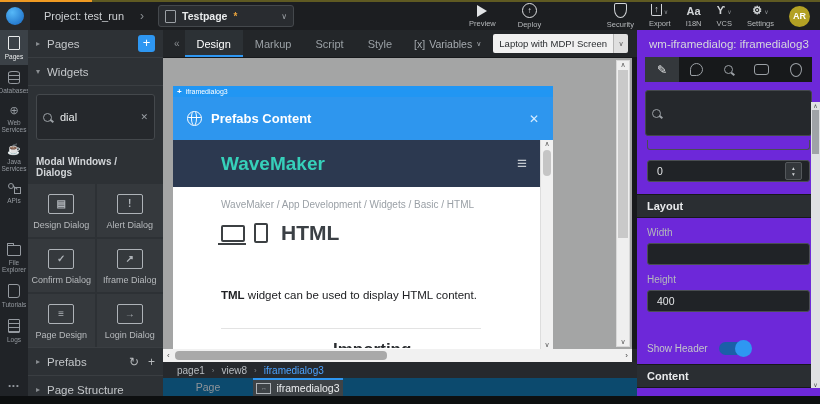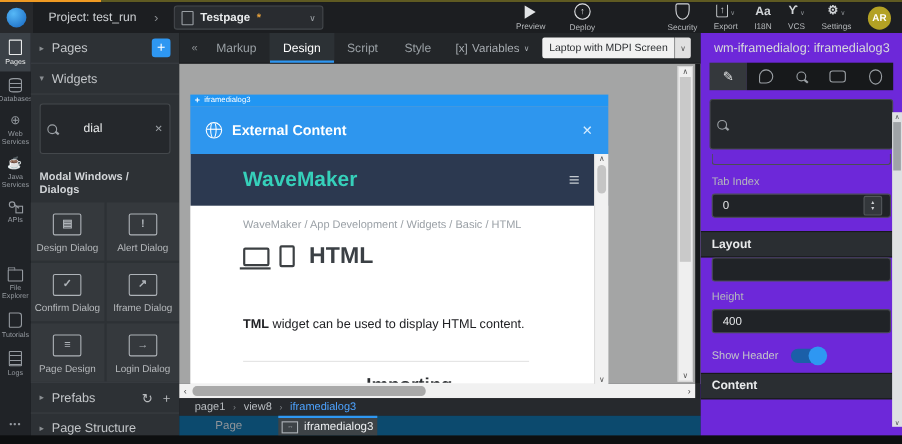--- a/index.html
+++ b/index.html
@@ -44,21 +44,21 @@
   .ri-book{width:10px;height:12px;border:1px solid currentColor;border-radius:1px 3px 3px 1px}
   .ri-log{width:10px;height:12px;border:1px solid currentColor;border-radius:1px;background:repeating-linear-gradient(180deg,transparent 0 3px,currentColor 3px 4px)}
   .rail-spacer{flex:1}
   .rail-more{text-align:center;color:#959aa0;font-size:8px;letter-spacing:1px;padding:6px 0}
   
   .lpanel{position:absolute;top:30px;left:28px;width:135px;bottom:8px;background:#2d3135;display:flex;flex-direction:column;border-right:1px solid #17191b}
   .sect-row{display:flex;align-items:center;height:27px;min-height:27px;padding:0 8px;font-size:11.5px;color:#c3c6c9;border-bottom:1px solid #3a3e42;gap:7px}
   .tri{color:#8a8e92;font-size:8px}
   .plusbtn{margin-left:auto;width:17px;height:17px;background:#2e97f2;border-radius:3px;color:#fff;font-size:13px;line-height:16px;text-align:center}
   .searchwrap{padding:8px}
-  .search-box{display:flex;align-items:center;height:20px;background:#25282c;border:1px solid #44484c;border-radius:3px;padding:12px 6px;gap:22px}
+  .search-box{display:flex;align-items:center;height:20px;background:#25282c;border:1px solid #44484c;border-radius:3px;padding:12px 6px;gap:6px}
   .mag{width:7px;height:7px;border:1.5px solid #9ba0a5;border-radius:50%;position:relative;flex:none}
   .mag::after{content:"";position:absolute;width:4px;height:1.5px;background:#9ba0a5;right:-3px;bottom:-1px;transform:rotate(40deg)}
   .search-box input{flex:1;min-width:0;background:transparent;border:none;outline:none;color:#e9ebec;font-size:11px;font-family:"Liberation Sans",sans-serif}
   .clr{color:#9ba0a5;font-size:9px}
   .group-title{padding:8px 8px 6px;font-size:10px;font-weight:bold;color:#d2d5d8}
   .wgrid{display:grid;grid-template-columns:1fr 1fr;gap:2px}
   .wcell{background:#35393d;display:flex;flex-direction:column;align-items:center;gap:6px;padding:10px 2px 7px}
   .wicon{width:24px;height:18px;border:1.5px solid #aeb3b8;border-radius:2px;display:flex;align-items:center;justify-content:center;color:#aeb3b8;font-size:10px;font-weight:bold;line-height:10px}
   .wlabel{font-size:9px;color:#b7babd}
   .lspacer{flex:1}
@@ -133,21 +133,21 @@
   .devico{width:13px;height:9px;border:1.5px solid currentColor;border-radius:3px}
   .oico{width:10px;height:12px;border:1.5px solid currentColor;border-radius:50%/45% 45% 55% 55%}
   .rsearchwrap{margin:8px 8px 4px}
   .rfields{flex:1;overflow:hidden;padding:0 10px;position:relative}
   .partial{height:9px;border:1px solid #4a4e52;border-top:none;border-radius:0 0 3px 3px;margin-bottom:10px}
   .sect-h{font-weight:bold;font-size:11px;color:#e9ebec;padding:5px 10px;border-top:1px solid #17191b;border-bottom:1px solid #17191b;margin:0 -10px;background:#2a2e32}
   .flabel{font-size:10px;color:#b4b8bc;margin:9px 0 5px}
   .finput{height:20px;background:#202327;border:1px solid #4a4e52;border-radius:3px;display:flex;align-items:center;padding:0 7px;font-size:10.5px;color:#e4e6e8}
   .finput input{flex:1;min-width:0;background:transparent;border:none;outline:none;color:#e4e6e8;font-size:10.5px;font-family:"Liberation Sans",sans-serif}
   .spin{margin-left:4px;width:15px;height:16px;background:#33373b;border:1px solid #54585c;border-radius:2px;display:flex;flex-direction:column;align-items:center;justify-content:center;color:#cfd2d5;font-size:5.5px;line-height:6px}
-  .trow{display:flex;align-items:center;margin:14px 0 9px}
+  .trow{display:flex;align-items:center;margin:30px 0 9px}
   .tlabel{font-size:10px;color:#c3c6c9;width:72px}
   .tgl{width:32px;height:13px;border-radius:7px;position:relative}
   .tgl.on{background:#1b5fa8}.tgl.on .knob{position:absolute;right:-1px;top:-2px;width:17px;height:17px;border-radius:50%;background:#2e97f2}
   .rsb{position:absolute;right:0;top:72px;bottom:8px;width:9px;background:#dfe1e3;display:flex;flex-direction:column;align-items:center;font-size:6px;color:#4a4e52}
   .rsb .thumb{width:7px;height:44px;background:#9fa3a7;margin-top:1px}
   .rsb .sp{flex:1}
   .bottomstrip{position:absolute;left:0;right:0;bottom:0;height:8px;background:#0d0f10}
 </style>
 </head>
 <body>
@@ -305,22 +305,22 @@
   </div>
   <div class="sect-row" style="border-bottom:none">
     <span class="tri">▸</span>
     <span>Page Structure</span>
   </div>
 </div>
 
 <div class="center">
   <div class="toolbar">
     <span class="collapse">«</span>
+    <span class="ctab active">Design</span>
     <span class="ctab">Markup</span>
-    <span class="ctab active">Design</span>
     <span class="ctab">Script</span>
     <span class="ctab">Style</span>
     <span class="vars">
       <span>[x]</span>
       <span>Variables</span>
       <span style="font-size:7px">∨</span>
     </span>
     <span class="devsel">
       <span class="dev-main">Laptop with MDPI Screen</span>
       <span class="dev-caret">∨</span>
@@ -334,21 +334,21 @@
   </div>
 
   <div class="canvas">
     <div class="page">
       <div class="wtag">
         <span class="mv">+</span>
         <span>iframedialog3</span>
       </div>
       <div class="dheader">
         <span class="globe"></span>
-        <span class="dtitle">External Content</span>
+        <span class="dtitle">Prefabs Content</span>
         <span class="dclose">✕</span>
       </div>
       <div class="dframe">
         <div class="navbar">
           <span class="brand">WaveMaker</span>
           <span class="burger">≡</span>
         </div>
         <div class="fcontent">
           <div class="bc">WaveMaker / App Development / Widgets / Basic / HTML</div>
           <div class="hrow">
@@ -413,30 +413,30 @@
     </span>
   </div>
   <div class="rsearchwrap">
     <div class="search-box">
       <span class="mag"></span>
     </div>
   </div>
   <div class="rfields">
     <div class="partial"></div>
 
-    <div class="flabel">Tab Index</div>
     <div class="finput">
       <input value="0" style="">
       <span class="spin">
         <span>▴</span>
         <span>▾</span>
       </span>
     </div>
 
     <div class="sect-h" style="margin-top:12px">Layout</div>
+    <div class="flabel">Width</div>
     <div class="finput">
       <input value="" style="">
     </div>
     <div class="flabel">Height</div>
     <div class="finput">
       <input value="400" style="">
     </div>
     <div class="trow">
       <span class="tlabel">Show Header</span>
       <span class="tgl on">

